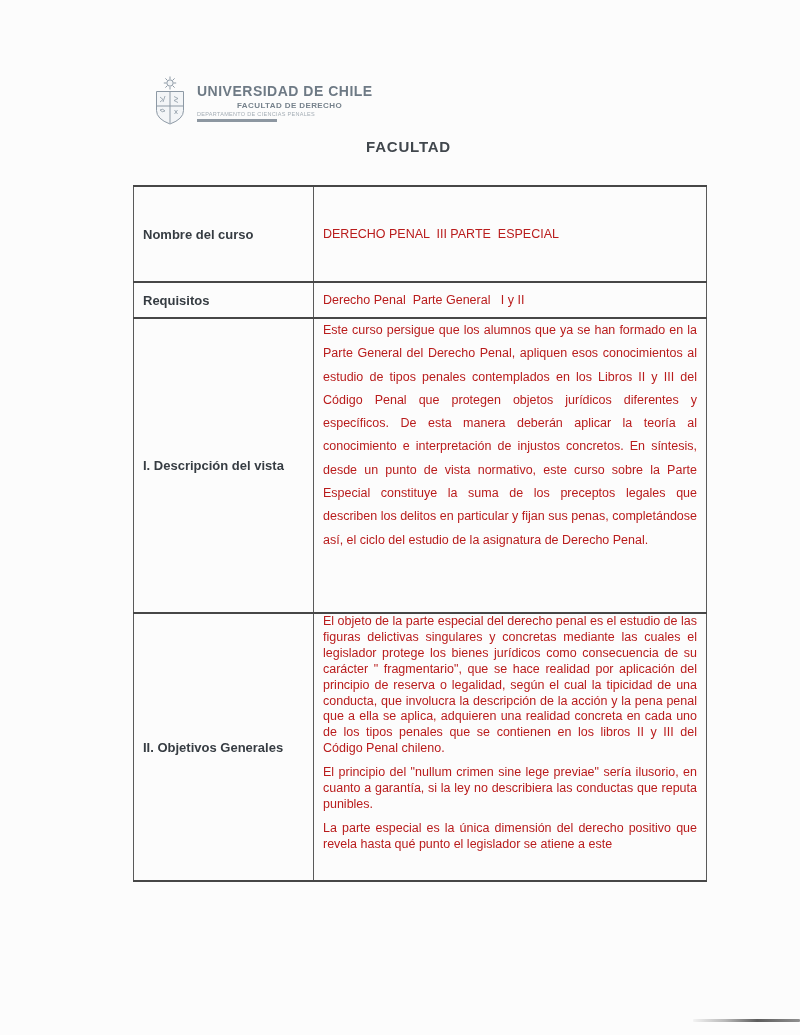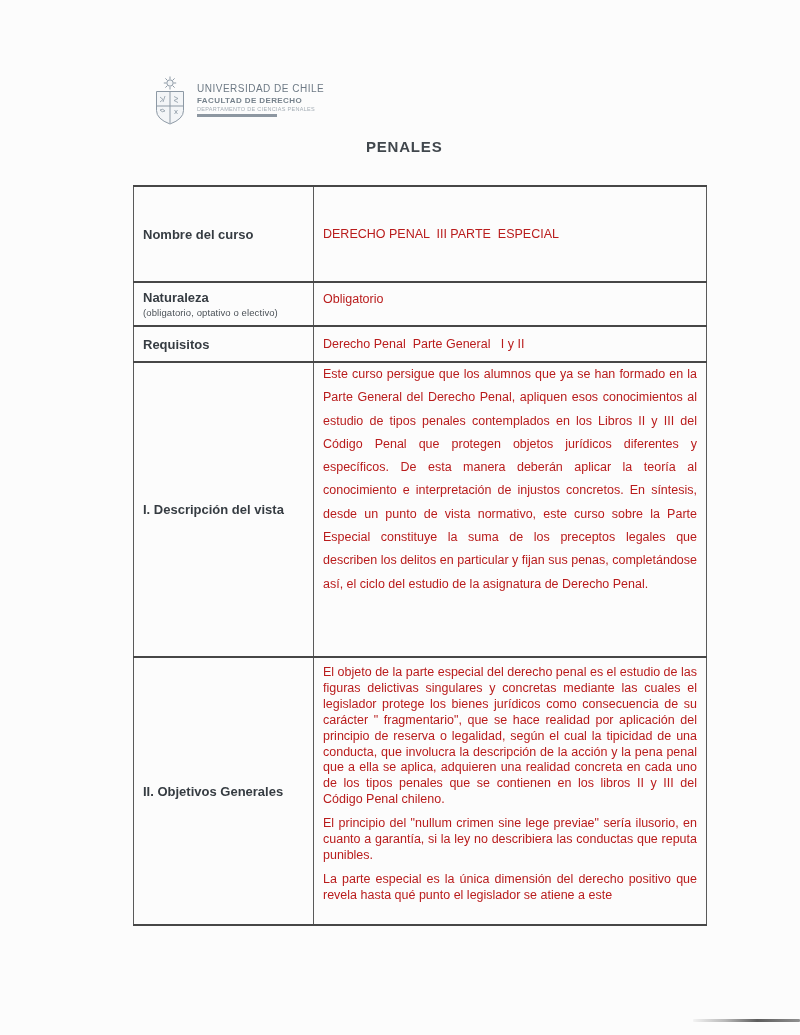--- a/index.html
+++ b/index.html
@@ -14,26 +14,26 @@
   .page { position: absolute; inset: 0; }
 
   
   .logo {
     position: absolute; left: 151px; top: 76px;
     display: flex; align-items: flex-start; gap: 8px;
   }
   .crest { width: 38px; height: 50px; }
   .logo-text { margin-top: 7px; }
   .logo-line1 {
-    font-size: 10px; font-weight: 400; letter-spacing: 0.5px;
+    font-size: 14px; font-weight: 700; letter-spacing: 0.5px;
     color: #6e7a85;
   }
   .logo-line2 {
     font-size: 8px; font-weight: 700; letter-spacing: 0.4px;
-    color: #76828c; margin-top: 1.5px;
+    color: #76828c; margin-top: 1.5px; margin-left: 40px;
   }
   .logo-line3 {
     font-size: 5.5px; font-weight: 400; letter-spacing: 0.3px;
     color: #a4adb5; margin-top: 1.5px;
   }
   .logo-rule {
     height: 2.5px; width: 80px; background: #8d97a1; margin-top: 2px;
   }
 
   
@@ -67,21 +67,21 @@
   td.val {
     font-size: 12.5px; color: #b91c1c;
     padding: 0 9px; vertical-align: middle;
   }
   td.vtop { vertical-align: top; }
   .pre { white-space: pre-wrap; }
   td.pt9 { padding-top: 9px; }
   td.pt5 { padding-top: 5px; }
   td.desc { padding-top: 0; }
   td.desc p { margin: 0; line-height: 23.3px; text-align: justify; }
-  td.obj { padding-top: 7px; }
+  td.obj { }
   td.obj p { margin: 0 0 8px 0; line-height: 15.9px; text-align: justify; }
   td.obj p:last-child { margin-bottom: 12px; }
 
   tr.r1 { height: 96px; }
   tr.r2 { height: 44px; }
   tr.r3 { height: 36px; }
   tr.r4 { height: 36px; }
   tr.r5 { height: 295px; }
   tr.r6 { height: 268px; }
 
@@ -121,38 +121,31 @@
       </g>
     </svg>
     <div class="logo-text">
       <div class="logo-line1">UNIVERSIDAD DE CHILE</div>
       <div class="logo-line2">FACULTAD DE DERECHO</div>
       <div class="logo-line3">DEPARTAMENTO DE CIENCIAS PENALES</div>
       <div class="logo-rule"></div>
     </div>
   </div>
 
-  <h1 class="doc-title">PENALES</h1>
+  <h1 class="doc-title">FACULTAD</h1>
 
   <table class="course">
     <colgroup>
         <col class="c1">
         <col class="c2">
       </colgroup>
     <tbody>
       <tr class="r1">
         <td class="lbl">Nombre del curso</td>
         <td class="val pre">DERECHO PENAL  III PARTE  ESPECIAL</td>
-      </tr>
-      <tr class="r2">
-        <td class="lbl">
-          <div>Naturaleza</div>
-          <div class="sub">(obligatorio, optativo o electivo)</div>
-        </td>
-        <td class="val vtop pt9">Obligatorio</td>
       </tr>
       <tr class="r3">
         <td class="lbl">Requisitos</td>
         <td class="val pre">Derecho Penal  Parte General   I y II</td>
       </tr>
       <tr class="r5">
         <td class="lbl">I. Descripción del vista</td>
         <td class="val vtop desc">
           <p>Este curso persigue que los alumnos que ya se han formado en la Parte General del Derecho Penal, apliquen esos conocimientos al estudio de tipos penales contemplados en los Libros II y III del Código Penal que protegen objetos jurídicos diferentes y específicos. De esta manera deberán aplicar la teoría al conocimiento e interpretación de injustos concretos. En síntesis, desde un punto de vista normativo, este curso sobre la Parte Especial constituye la suma de los preceptos legales que describen los delitos en particular y fijan sus penas, completándose así, el ciclo del estudio de la asignatura de Derecho Penal.</p>
         </td>

